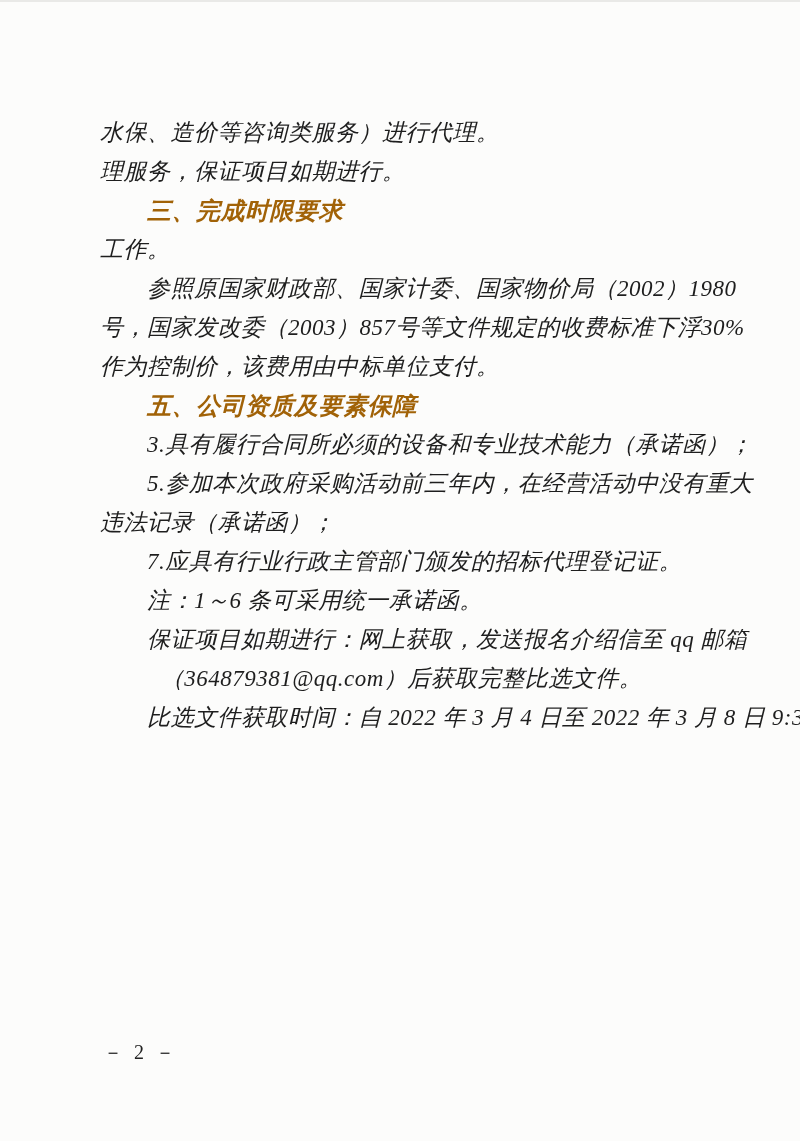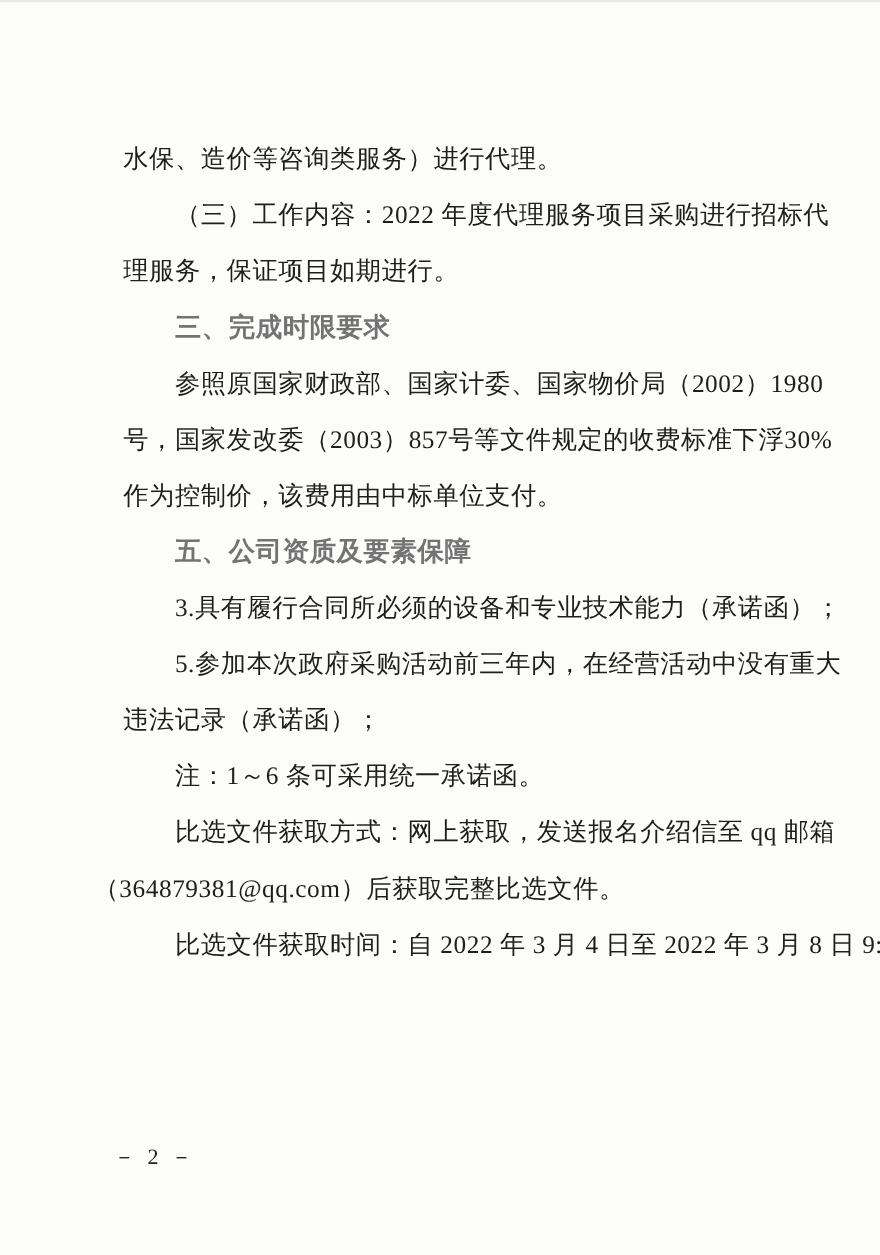--- a/index.html
+++ b/index.html
@@ -16,63 +16,65 @@
     overflow: hidden;
     border-top: 2px solid #e9e9e7;
   }
   .doc {
     position: absolute;
     left: 100px;
     top: 111px;
     width: 618px;
   }
   .line {
-    margin: 12px;
+    margin: 0;
     padding: 0;
     font-size: 23px;
     line-height: 39px;
     color: #1e1e1e;
     letter-spacing: 0.5px;
     white-space: nowrap;
     font-family: "Liberation Serif", "DejaVu Serif", serif;
+    font-style: italic;
   }
   .line.indent { padding-left: 47px; }
-  .line.hang { margin-left: -15px; }
+  .line.hang { margin-left: -15px; text-align: center; }
   .line.heading {
     font-family: "Liberation Sans", "DejaVu Sans", sans-serif;
     font-weight: bold;
-    color: #737373;
+    color: #a16207;
     font-size: 24px;
   }
   .page-number {
     position: absolute;
     left: 103px;
     top: 1036px;
     font-size: 20px;
     line-height: 28px;
     letter-spacing: 3px;
     color: #222222;
     font-family: "Liberation Serif", "DejaVu Serif", serif;
   }
 </style>
 </head>
 <body>
 
 <div class="page">
   <main class="doc">
       <p class="line body">水保、造价等咨询类服务）进行代理。</p>
-      <p class="line body indent">（三）工作内容：2022 年度代理服务项目采购进行招标代</p>
       <p class="line body">理服务，保证项目如期进行。</p>
       <p class="line heading indent">三、完成时限要求</p>
+      <p class="line body">工作。</p>
       <p class="line body indent">参照原国家财政部、国家计委、国家物价局（2002）1980</p>
       <p class="line body">号，国家发改委（2003）857号等文件规定的收费标准下浮30%</p>
       <p class="line body">作为控制价，该费用由中标单位支付。</p>
       <p class="line heading indent">五、公司资质及要素保障</p>
       <p class="line body indent">3.具有履行合同所必须的设备和专业技术能力（承诺函）；</p>
       <p class="line body indent">5.参加本次政府采购活动前三年内，在经营活动中没有重大</p>
       <p class="line body">违法记录（承诺函）；</p>
+      <p class="line body indent">7.应具有行业行政主管部门颁发的招标代理登记证。</p>
       <p class="line body indent">注：1～6 条可采用统一承诺函。</p>
-      <p class="line body indent">比选文件获取方式：网上获取，发送报名介绍信至 qq 邮箱</p>
+      <p class="line body indent">保证项目如期进行：网上获取，发送报名介绍信至 qq 邮箱</p>
       <p class="line body hang">（364879381@qq.com）后获取完整比选文件。</p>
       <p class="line body indent">比选文件获取时间：自 2022 年 3 月 4 日至 2022 年 3 月 8 日 9:30-</p>
     </main>
   <div class="page-number">－ 2 －</div>
 </div>
 
 </body></html>

